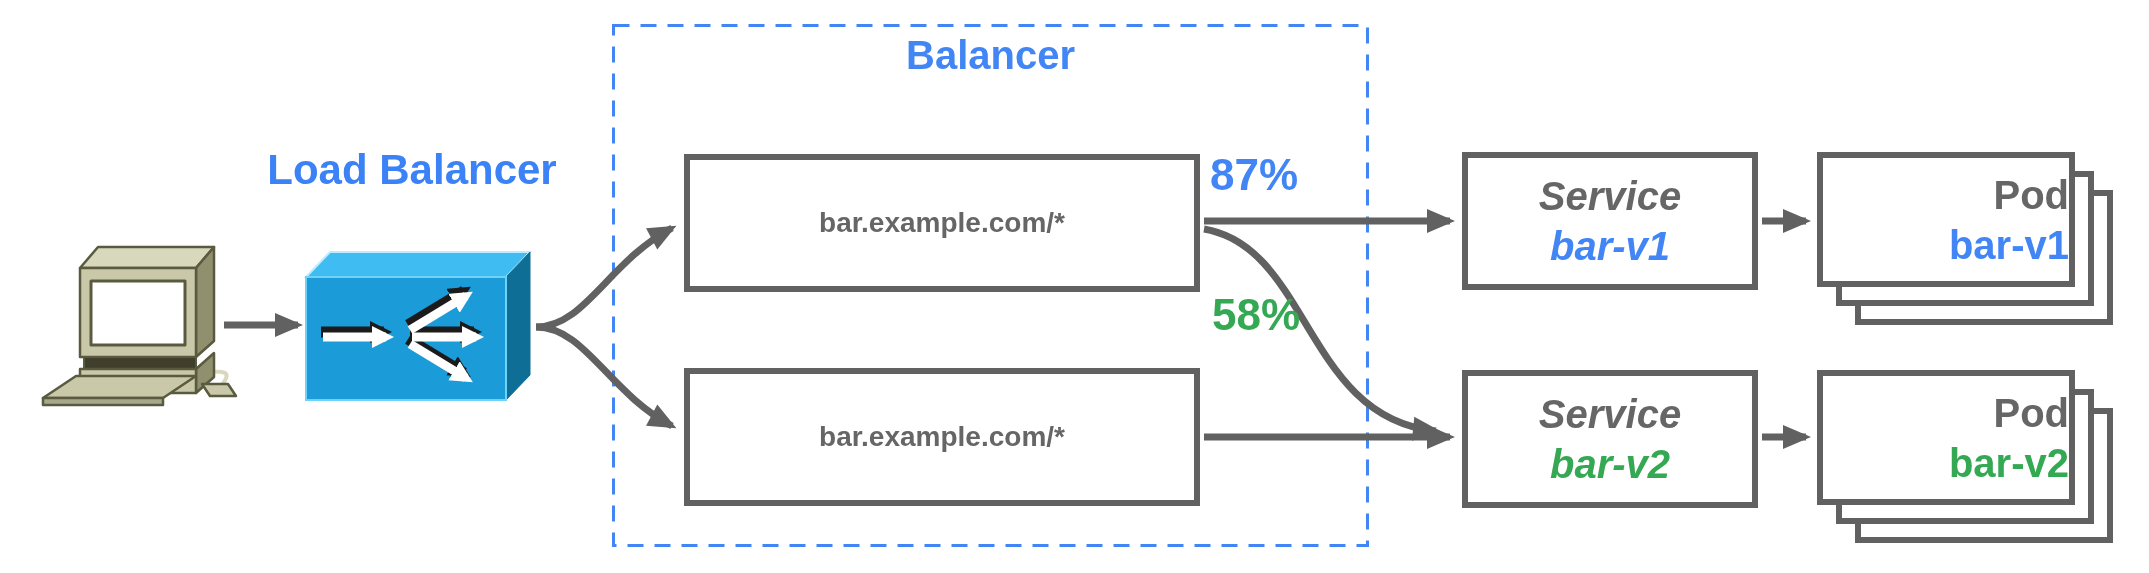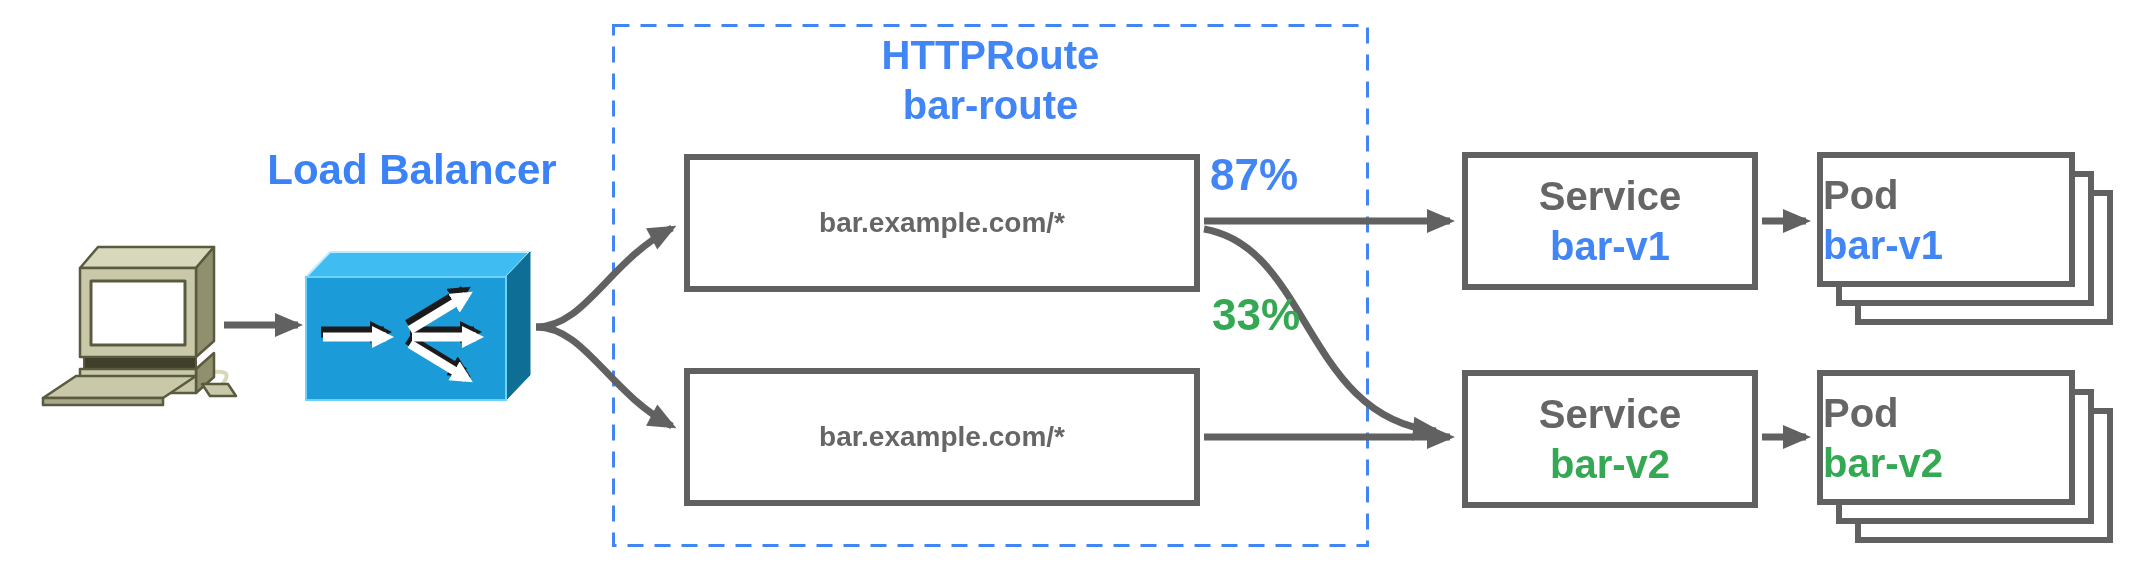--- a/index.html
+++ b/index.html
@@ -52,20 +52,21 @@
   }
   .route-box {
     left: 684px; width: 516px; height: 138px;
     font-size: 28px;
   }
   .route-box.top    { top: 154px; }
   .route-box.bottom { top: 368px; }
   .service-box {
     left: 1462px; width: 296px; height: 138px;
     font-size: 40px;
+    font-style: italic;
   }
   .service-box.v1 { top: 152px; }
   .service-box.v2 { top: 370px; }
 
   .weight {
     font-size: 44px;
     font-weight: bold;
   }
   .weight-90 { left: 1210px; top: 150px; }
   .weight-10 { left: 1212px; top: 290px; }
@@ -81,21 +82,21 @@
     width: 258px; height: 135px;
     background: #ffffff;
     border: 6px solid #616161;
   }
   .pod-layer.l3 { left: 38px; top: 38px; }
   .pod-layer.l2 { left: 19px; top: 19px; }
   .pod-front {
     left: 0; top: 0;
     display: flex;
     flex-direction: column;
-    align-items: flex-start;
+    align-items: flex-end;
     justify-content: center;
     text-align: center;
     font-size: 40px;
     font-weight: bold;
     line-height: 50px;
   }
 </style>
 </head>
 <body>
 
@@ -159,33 +160,32 @@
       <path d="M1204,229 C1310,247 1305,418 1436,431" marker-end="url(#ah)"></path>
       <path d="M1204,437 H1450" marker-end="url(#ah)"></path>
       <path d="M1762,221 H1806" marker-end="url(#ah)"></path>
       <path d="M1762,437 H1806" marker-end="url(#ah)"></path>
     </g>
   </svg>
 
   <div class="abs label lb-label">Load Balancer</div>
 
   <div class="abs httproute-title">
-    <div>HTTPRoute</div>
-    <div>bar-route</div>
+    <div>Balancer</div>
   </div>
 
   <div class="abs node-box route-box top">
     <div class="t-gray">bar.example.com/*</div>
   </div>
   <div class="abs node-box route-box bottom">
     <div class="t-gray">bar.example.com/*</div>
   </div>
 
   <div class="abs weight t-blue weight-90">87%</div>
-  <div class="abs weight t-green weight-10">33%</div>
+  <div class="abs weight t-green weight-10">58%</div>
 
   <div class="abs node-box service-box v1">
     <div class="t-gray">Service</div>
     <div class="t-blue">bar-v1</div>
   </div>
   <div class="abs node-box service-box v2">
     <div class="t-gray">Service</div>
     <div class="t-green">bar-v2</div>
   </div>
 

